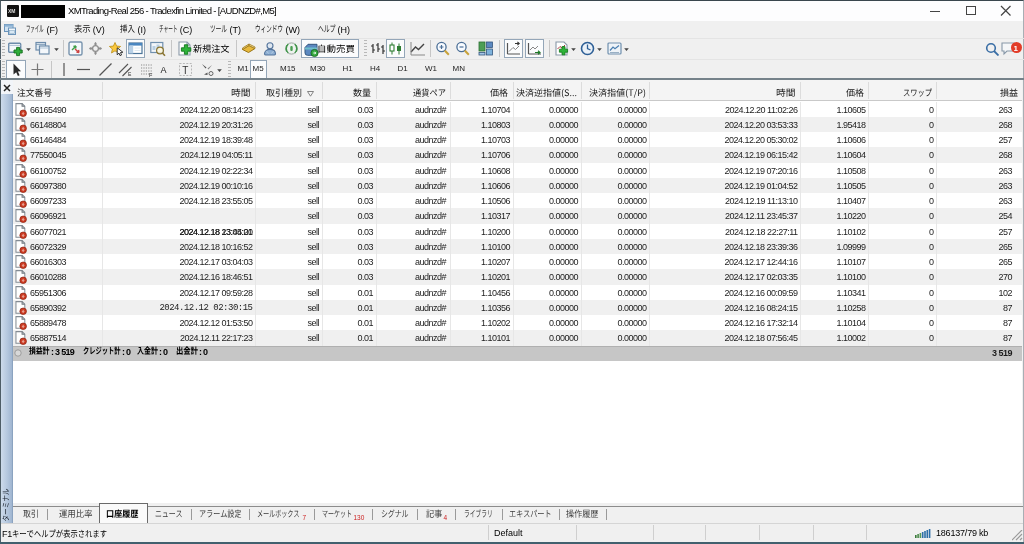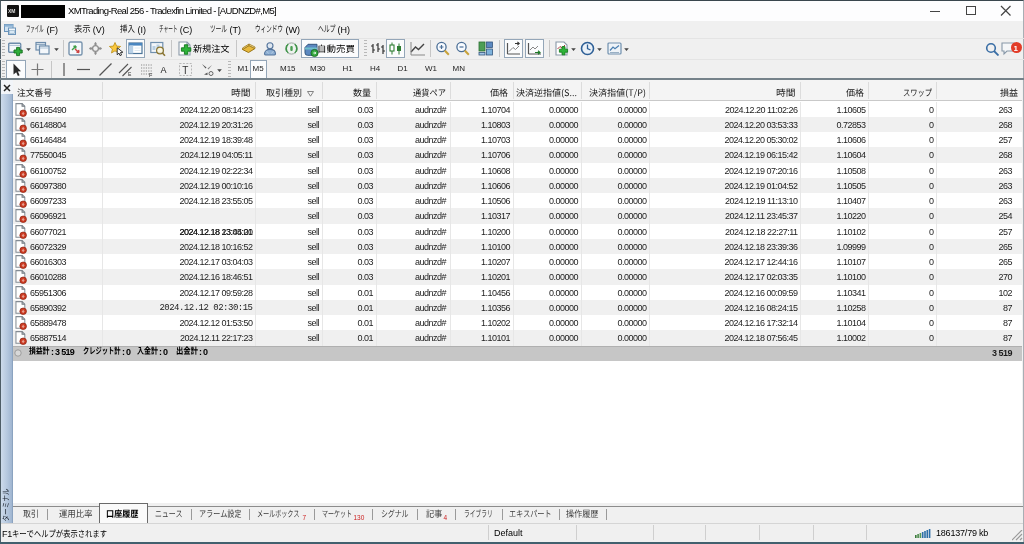--- a/index.html
+++ b/index.html
@@ -454,21 +454,21 @@
 <div class="cell cr" style="right:90.5px;top:104.7px;left:auto;">0</div>
 <div class="cell cr" style="right:12px;top:104.7px;left:auto;">263</div>
 <div class="cell cr" style="right:771.5px;top:119.95px;left:auto;">2024.12.19 20:31:26</div>
 <div class="cell cr" style="right:705px;top:119.95px;left:auto;">sell</div>
 <div class="cell cr" style="right:651px;top:119.95px;left:auto;">0.03</div>
 <div class="cell cr" style="right:578px;top:119.95px;left:auto;">audnzd#</div>
 <div class="cell cr" style="right:514px;top:119.95px;left:auto;">1.10803</div>
 <div class="cell cr" style="right:446px;top:119.95px;left:auto;">0.00000</div>
 <div class="cell cr" style="right:377.5px;top:119.95px;left:auto;">0.00000</div>
 <div class="cell cr" style="right:226.5px;top:119.95px;left:auto;">2024.12.20 03:53:33</div>
-<div class="cell cr" style="right:158.5px;top:119.95px;left:auto;">0.72853</div>
+<div class="cell cr" style="right:158.5px;top:119.95px;left:auto;">1.95418</div>
 <div class="cell cr" style="right:90.5px;top:119.95px;left:auto;">0</div>
 <div class="cell cr" style="right:12px;top:119.95px;left:auto;">268</div>
 <div class="cell cr" style="right:771.5px;top:135.2px;left:auto;">2024.12.19 18:39:48</div>
 <div class="cell cr" style="right:705px;top:135.2px;left:auto;">sell</div>
 <div class="cell cr" style="right:651px;top:135.2px;left:auto;">0.03</div>
 <div class="cell cr" style="right:578px;top:135.2px;left:auto;">audnzd#</div>
 <div class="cell cr" style="right:514px;top:135.2px;left:auto;">1.10703</div>
 <div class="cell cr" style="right:446px;top:135.2px;left:auto;">0.00000</div>
 <div class="cell cr" style="right:377.5px;top:135.2px;left:auto;">0.00000</div>
 <div class="cell cr" style="right:226.5px;top:135.2px;left:auto;">2024.12.20 05:30:02</div>

